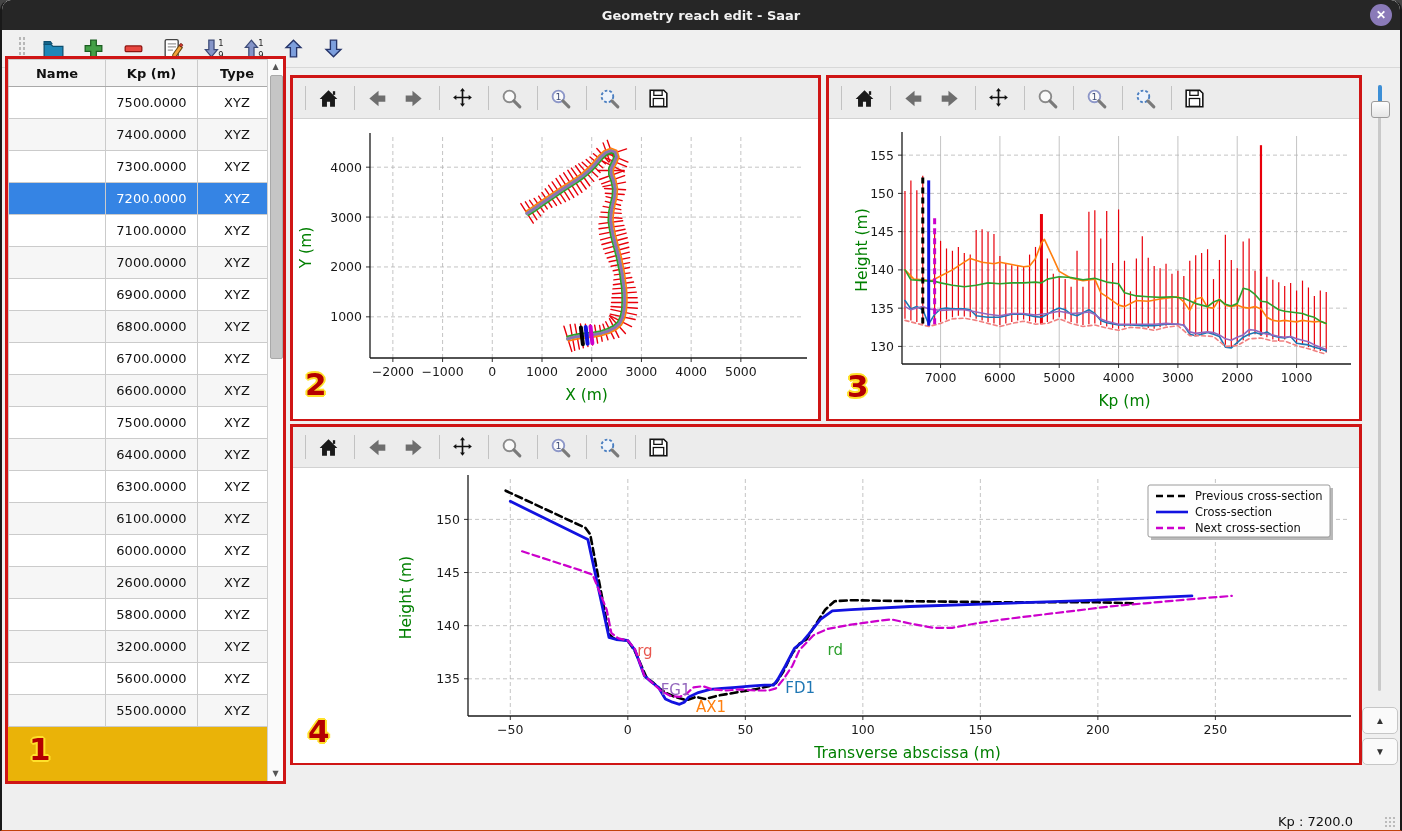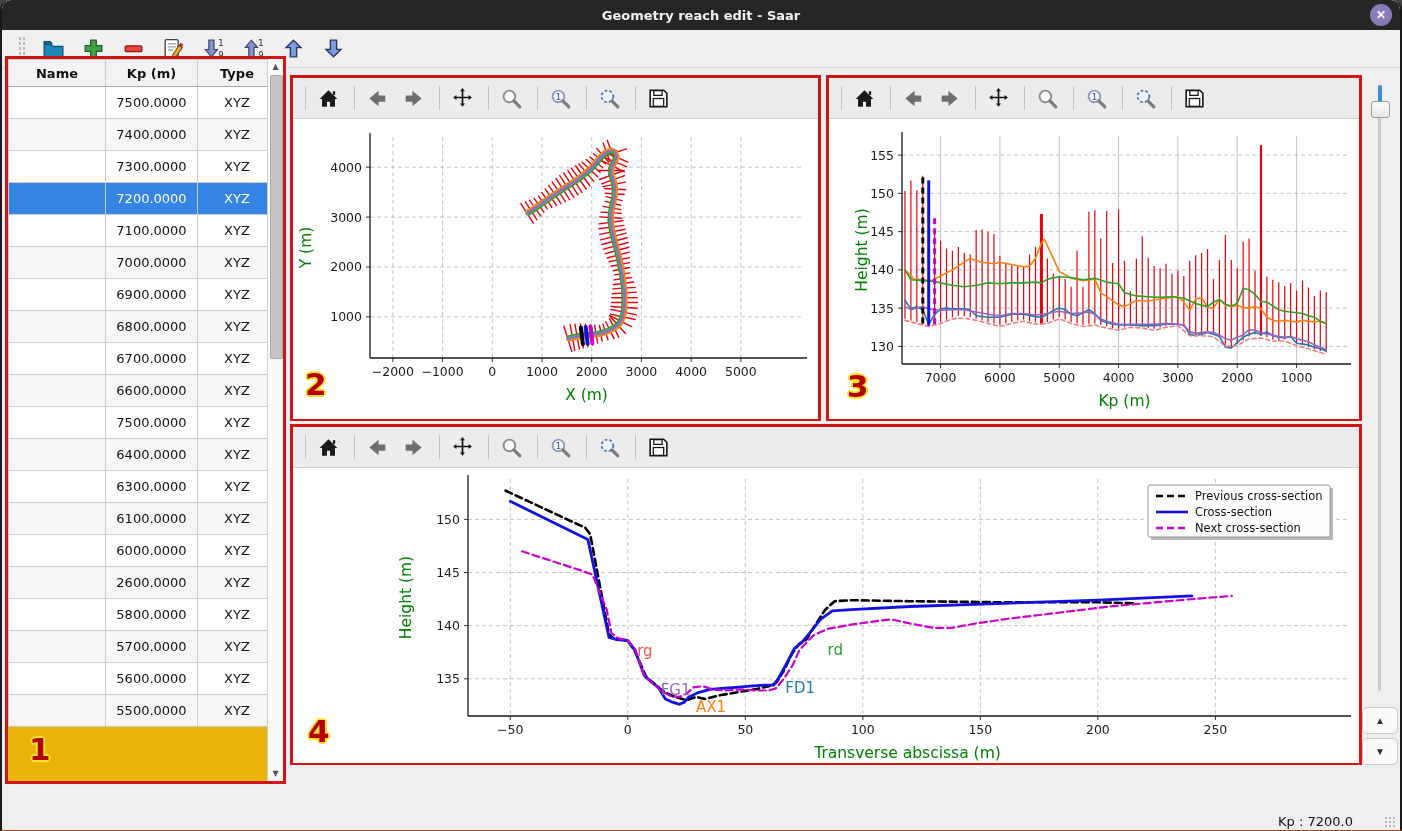--- a/index.html
+++ b/index.html
@@ -214,21 +214,21 @@
               <td>2600.0000</td>
               <td>XYZ</td>
             </tr>
             <tr>
               <td></td>
               <td>5800.0000</td>
               <td>XYZ</td>
             </tr>
             <tr>
               <td></td>
-              <td>5700.0000</td>
+              <td>3200.0000</td>
               <td>XYZ</td>
             </tr>
             <tr>
               <td></td>
               <td>5600.0000</td>
               <td>XYZ</td>
             </tr>
             <tr>
               <td></td>
               <td>5500.0000</td>

